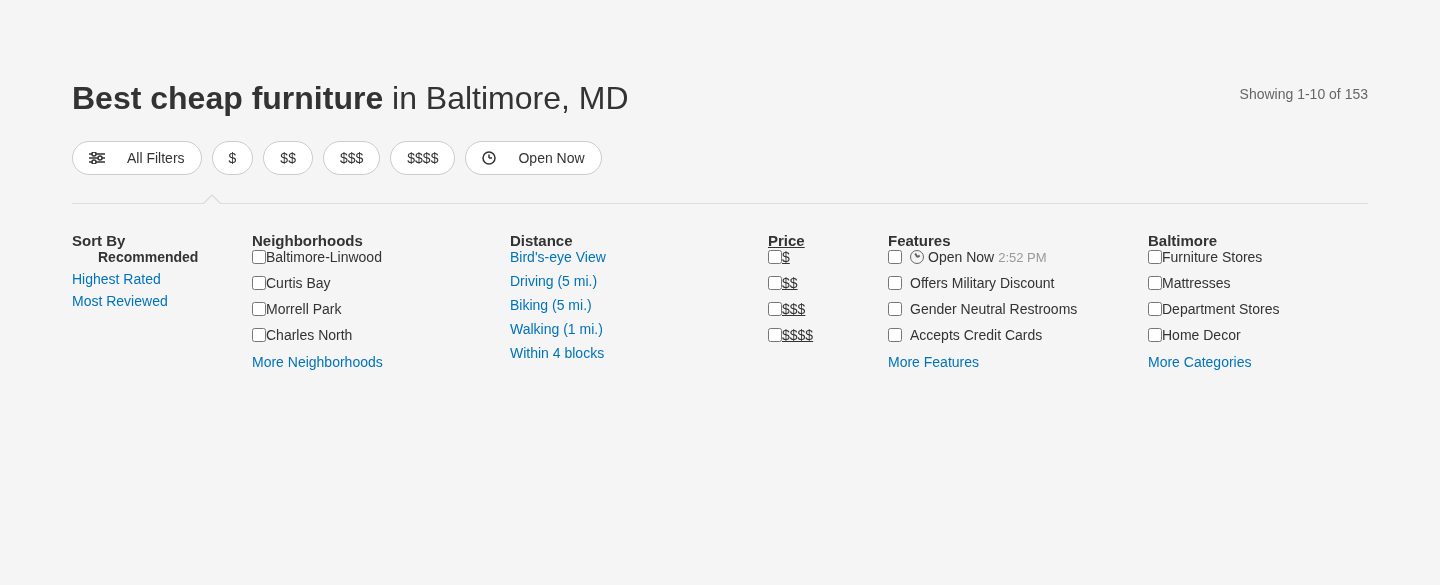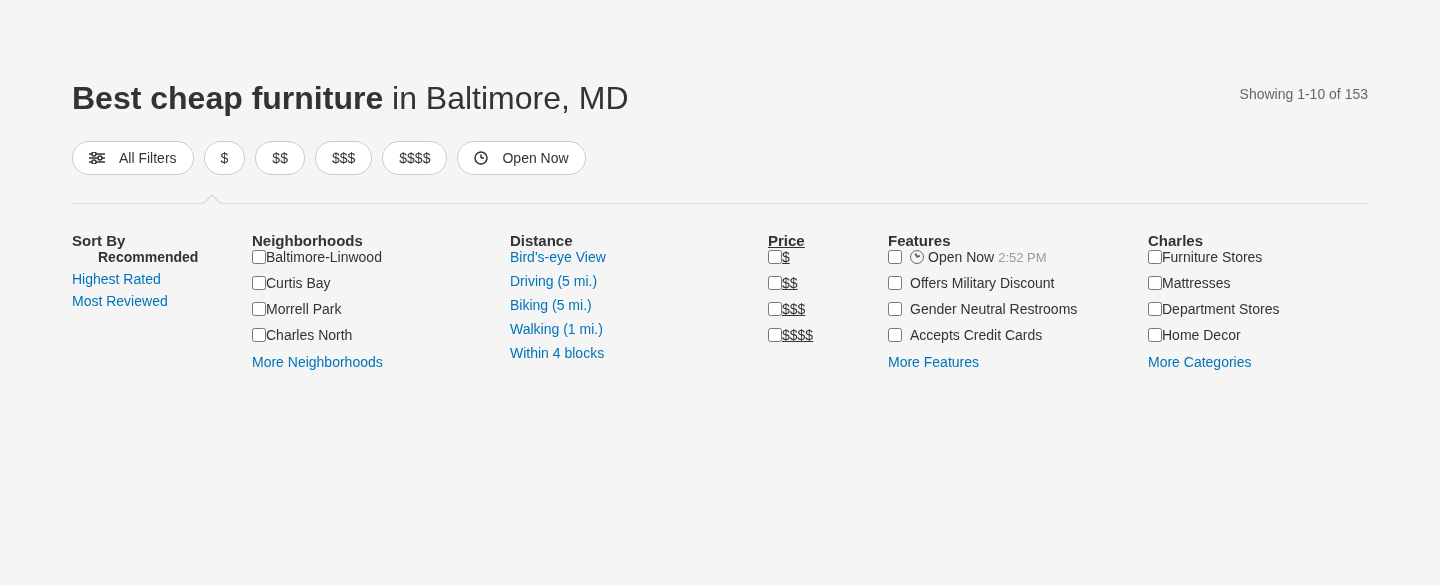--- a/index.html
+++ b/index.html
@@ -35,21 +35,21 @@
     }
     .filter-bar {
       display: flex;
       align-items: center;
       gap: 10px;
       margin-bottom: 28px;
     }
     .filter-btn {
       display: flex;
       align-items: center;
-      gap: 14px;
+      gap: 22px;
       padding: 8px 16px;
       border: 1px solid #ccc;
       border-radius: 20px;
       background: #fff;
       cursor: pointer;
       font-size: 14px;
       color: #333;
       white-space: nowrap;
     }
     .filter-btn .filter-icon {
@@ -332,21 +332,21 @@
         <span>Gender Neutral Restrooms</span>
       </label>
       <label class="feature-item">
         <input type="checkbox" style="">
         <span>Accepts Credit Cards</span>
       </label>
       <a class="more-link">More Features</a>
     </div>
 
     <div class="filter-section" style="flex: 0 0 220px;">
-      <div class="filter-section-title">Charles</div>
+      <div class="filter-section-title">Baltimore</div>
       <label class="checkbox-item">
         <input type="checkbox" style="">
         <span>Furniture Stores</span>
       </label>
       <label class="checkbox-item">
         <input type="checkbox" style="">
         <span>Mattresses</span>
       </label>
       <label class="checkbox-item">
         <input type="checkbox" style="">

